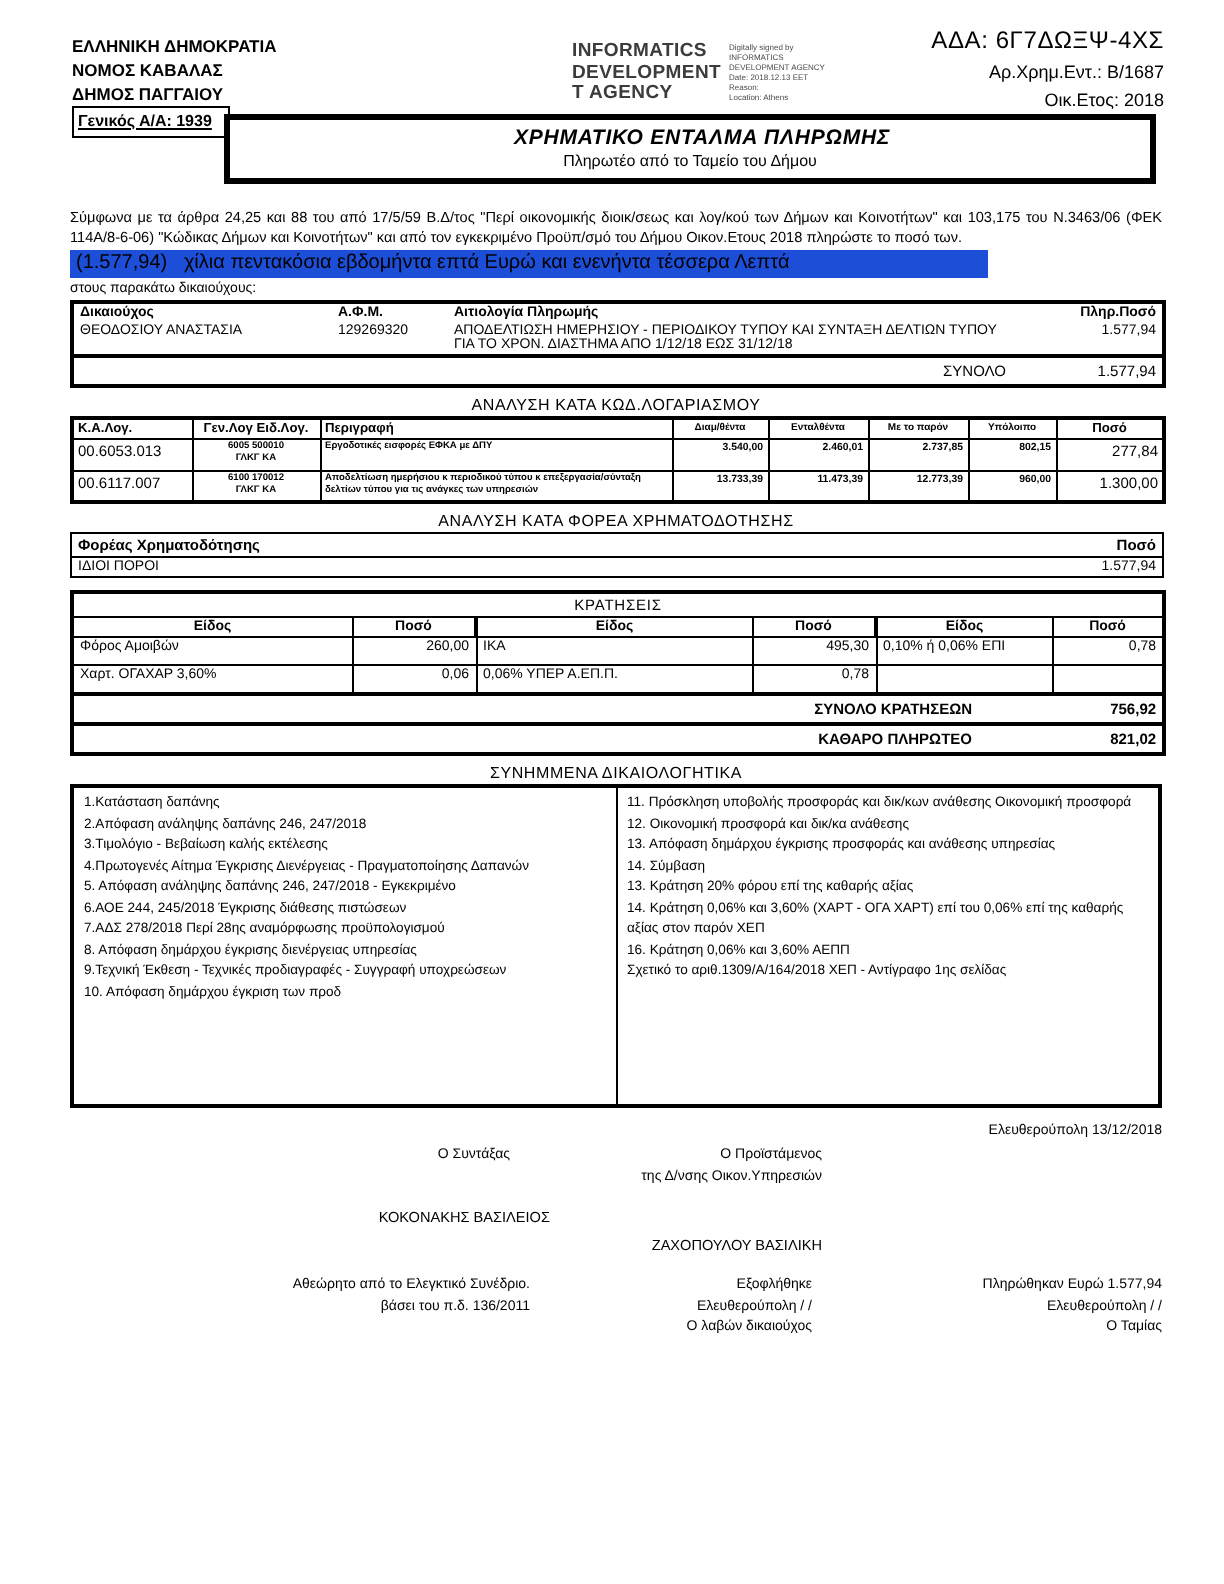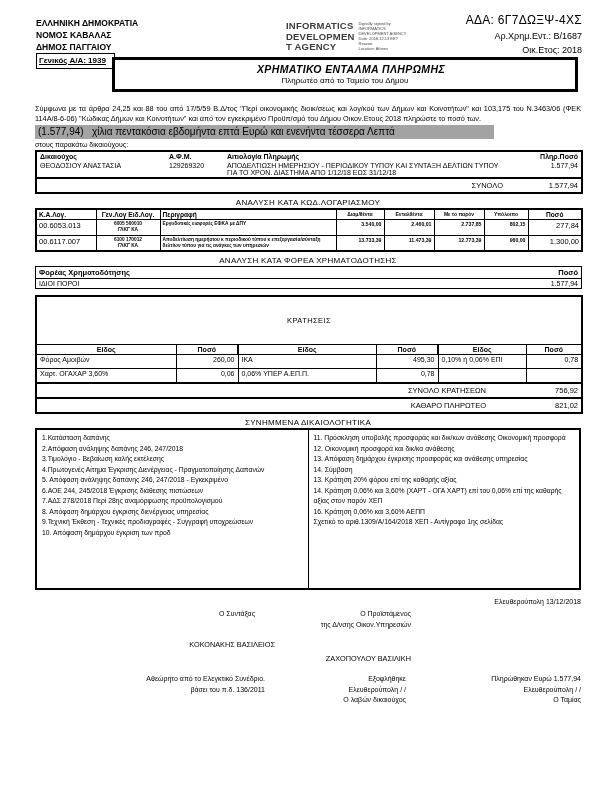--- a/index.html
+++ b/index.html
@@ -20,21 +20,21 @@
              text-align:center;padding:3px 0 4px;background:#fff;}
   .title-main{font-size:10.5px;font-weight:bold;font-style:italic;letter-spacing:.4px;padding-left:12px;}
   .title-sub{font-size:8px;margin-top:1px;}
   .title-sub.u{text-decoration:underline;}
 
   
   .content{position:absolute;left:35px;top:104px;width:546px;}
   .to-line{text-align:center;font-size:8.5px;font-weight:bold;text-decoration:underline;margin-bottom:3px;}
   .legal{font-size:7.3px;line-height:1.32;text-align:justify;}
   .amount-line{margin-top:2px;font-size:10px;white-space:nowrap;}
-  .amount-hl{background:#a3a3a3;display:inline-block;width:83%;padding:1px 3px 2px;}
+  .amount-hl{background:#1d4ed8;display:inline-block;width:83%;padding:1px 3px 2px;}
   .intro{font-size:7px;margin:2px 0;}
 
   table{border-collapse:collapse;width:100%;table-layout:fixed;}
   td,th{vertical-align:top;}
 
   
   .btable{border:2px solid #000;}
   .btable th{font-size:7px;text-align:left;padding:1px 3px;font-weight:bold;}
   .btable td{font-size:7px;padding:1px 3px;}
   .btable .amt{text-align:right;}
@@ -55,26 +55,26 @@
 
   
   .fund{border:1.5px solid #000;}
   .fund th{font-size:7.5px;text-align:left;padding:1px 3px;border-bottom:1px solid #000;}
   .fund th.r{text-align:right;}
   .fund td{font-size:7px;padding:1px 3px;}
   .fund td.r{text-align:right;}
 
   
   .ded{border:2.5px solid #000;margin-top:6px;}
-  .ded .cap{text-align:center;font-size:7.5px;padding:19px;letter-spacing:.4px;}
+  .ded .cap{text-align:center;font-size:7.5px;padding:1px;letter-spacing:.4px;}
   .ded th{border:1px solid #000;font-size:7px;text-align:center;padding:1px;}
   .ded td.cell{border:1px solid #000;font-size:7px;padding:1px 3px;height:11px;}
   .ded td.r{text-align:right;}
   .ded .grp{border-left:2px solid #000;}
-  .ded .sum td{border-top:2px solid #000;font-size:7.5px;padding:2px 3px;}
+  .ded .sum td{border-top:2px solid #000;font-size:7.5px;padding:2px 3px;font-weight:bold;}
   .ded .sum .lab{text-align:right;padding-right:40px;}
 
   
   .att-box{border:2px solid #000;display:flex;min-height:158px;margin-top:1px;}
   .att-col{width:50%;padding:3px 5px;font-size:6.8px;line-height:1.55;}
   .att-col.l{border-right:1.5px solid #000;}
   .att-item{margin:0;}
 
   
   .sigs{position:relative;height:175px;font-size:7px;}
@@ -99,21 +99,21 @@
     <div>ΔΗΜΟΣ ΠΑΓΓΑΙΟΥ</div>
   </div>
 
   <div class="gen-aa">
     <span>Γενικός Α/Α: 1939</span>
   </div>
 
   <div class="stamp">
     <div class="stamp-big">
       <div>INFORMATICS</div>
-      <div>DEVELOPMEN</div>
+      <div>DEVELOPMENT</div>
       <div>T AGENCY</div>
     </div>
     <div class="stamp-sig">
       <div>Digitally signed by</div>
       <div>INFORMATICS</div>
       <div>DEVELOPMENT AGENCY</div>
       <div>Date: 2018.12.13 EET</div>
       <div>Reason:</div>
       <div>Location: Athens</div>
     </div>

